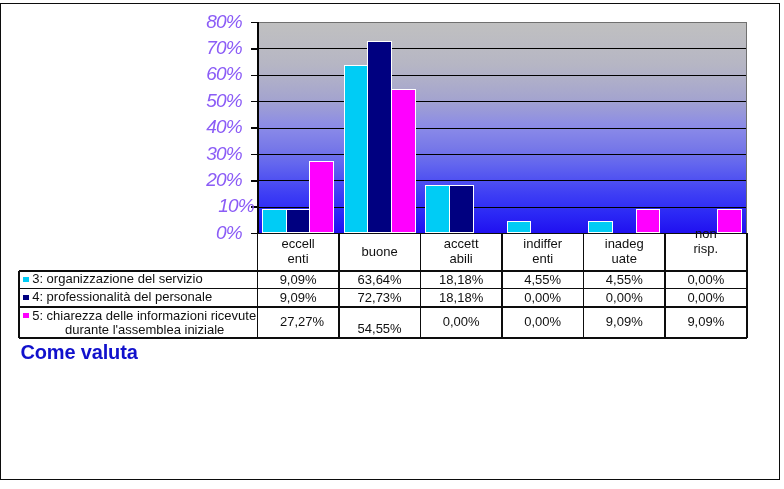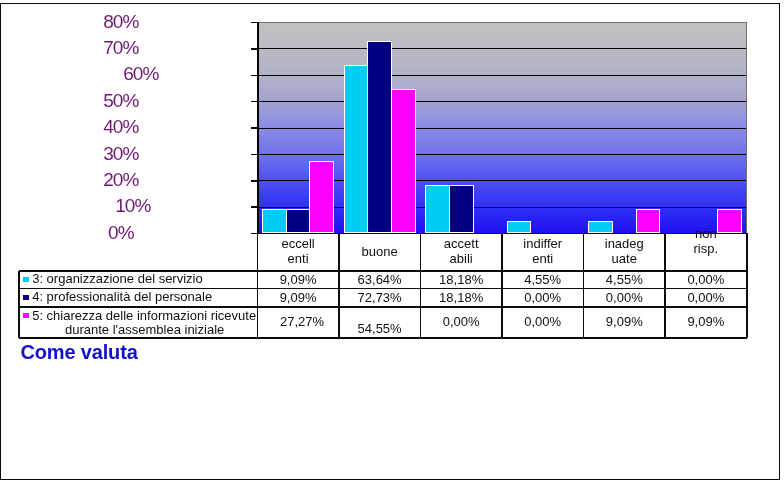--- a/index.html
+++ b/index.html
@@ -30,22 +30,22 @@
       #6366ee 67.3%,
       #3e3ef4 81.5%,
       #2b28f5 91%,
       #2010f0 100%);}
   .gridline{position:absolute;left:0;width:100%;height:1.25px;background:#000;}
   .bar{position:absolute;box-sizing:border-box;border:1px solid #ffffff;}
 
   #yaxis{position:absolute;left:256.5px;top:21.6px;width:2px;height:212.8px;background:#050505;}
   #xaxis{position:absolute;left:251.2px;top:232.7px;width:495.8px;height:1.5px;background:#050505;}
   .ytick{position:absolute;width:6.6px;height:1.5px;background:#050505;left:251.2px;}
-  .ylabel{position:absolute;left:0;width:241.8px;text-align:center;
-          font-size:19px;color:#701a75;line-height:19px;height:19px;letter-spacing:-0.85px;}
+  .ylabel{position:absolute;left:0;width:241.8px;text-align:right;
+          font-size:19px;color:#8b5cf6;line-height:19px;height:19px;letter-spacing:-0.85px;font-style:italic;}
 
   
   #tablewrap{position:absolute;left:0;top:0;width:784px;height:489px;
              font-size:13px;color:#101010;}
   .tline{position:absolute;background:#0d0d0d;}
   .tline.v{width:1.5px;}
   .tline.h{height:1.25px;}
   .tcell{position:absolute;box-sizing:border-box;display:flex;}
   .hdrcell{flex-direction:column;align-items:center;justify-content:center;
            line-height:14.7px;}
@@ -106,21 +106,21 @@
         <div class="ytick" style="top: 48.175px;"></div>
         <div class="ytick" style="top: 21.8px;"></div>
       </div>
     <div id="ylabels">
         <div class="ylabel" style="top: 222.7px;">0%</div>
         <div class="ylabel" style="top: 196.325px; margin-left: 12px;">10%</div>
         <div class="ylabel" style="top: 169.95px;">20%</div>
         <div class="ylabel" style="top: 143.575px;">30%</div>
         <div class="ylabel" style="top: 117.2px;">40%</div>
         <div class="ylabel" style="top: 90.825px;">50%</div>
-        <div class="ylabel" style="top: 64.45px; margin-left: 20px;">60%</div>
+        <div class="ylabel" style="top: 64.45px;">60%</div>
         <div class="ylabel" style="top: 38.075px;">70%</div>
         <div class="ylabel" style="top: 11.7px;">80%</div>
       </div>
   </div>
 
   <div id="tablewrap">
     <div id="tbl-lines">
         <div class="tline h" style="left: 18.9px; top: 270.4px; width: 727.7px;"></div>
         <div class="tline h" style="left: 18.9px; top: 288.2px; width: 727.7px;"></div>
         <div class="tline h" style="left: 18.9px; top: 306.3px; width: 727.7px;"></div>

